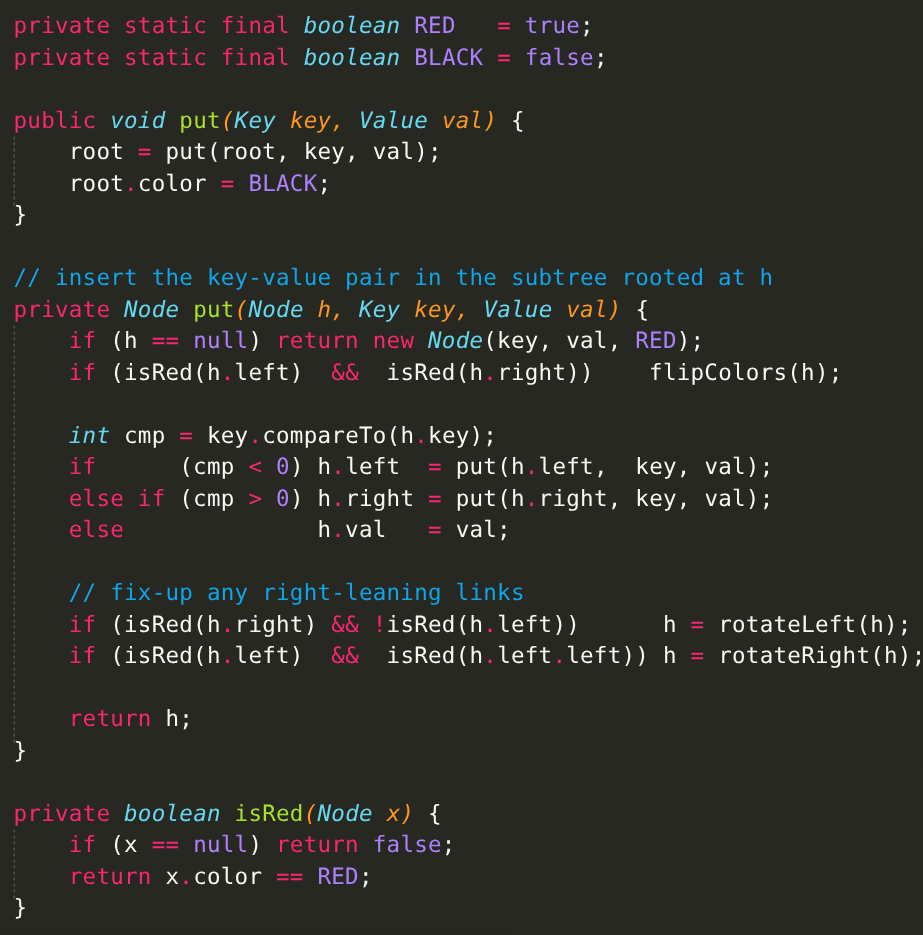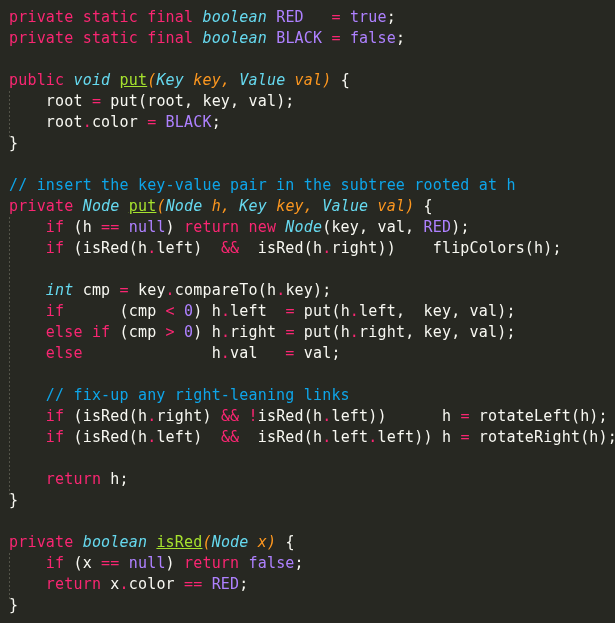--- a/index.html
+++ b/index.html
@@ -45,21 +45,21 @@
     background-repeat: repeat-y;
     pointer-events: none;
   }
   .ln {
     display: block;
     height: 21px;
   }
   
   .t-key   { color: #f92672; }                        
   .t-type  { color: #66d9ef; font-style: italic; }    
-  .t-fn    { color: #a6e22e; text-decoration: underline; }                        
+  .t-fn    { color: #a6e22e; }                        
   .t-param { color: #fd971f; font-style: italic; }    
   .t-const { color: #ae81ff; }                        
   .t-op    { color: #f92672; }                        
   .t-punc  { color: #f8f8f2; }                        
   .t-plain { color: #f8f8f2; }                        
   .t-cmt   { color: #0ea5e9; }                        
 </style>
 </head>
 <body>
 

